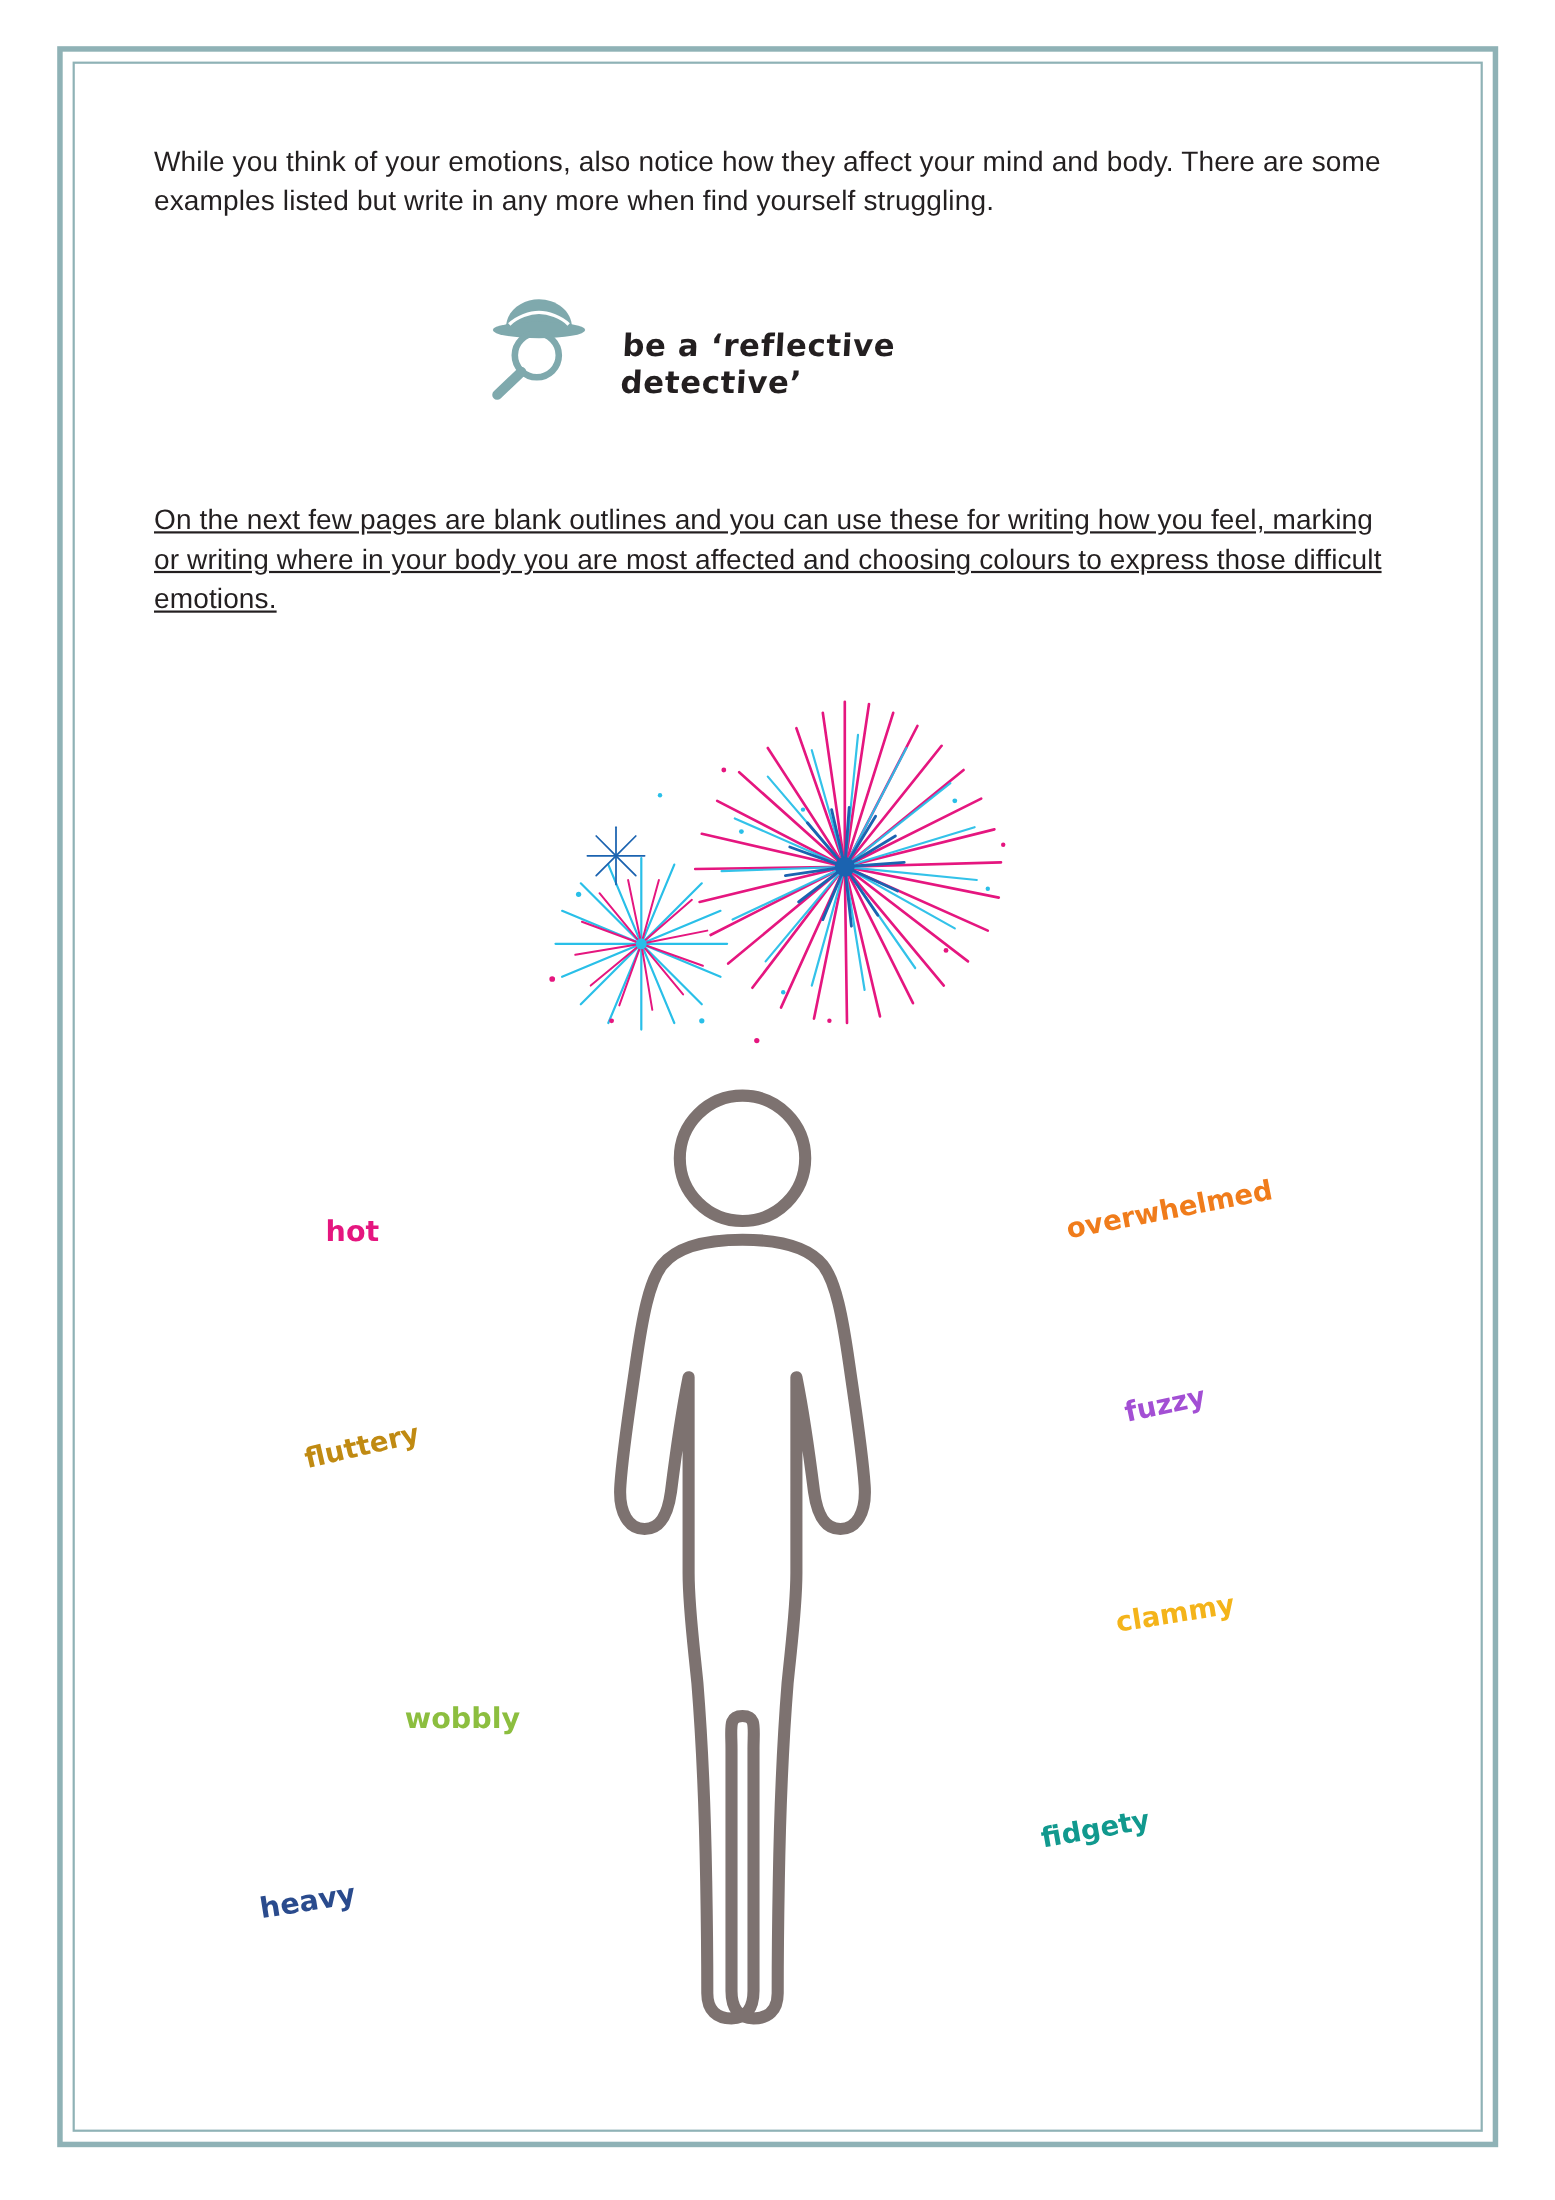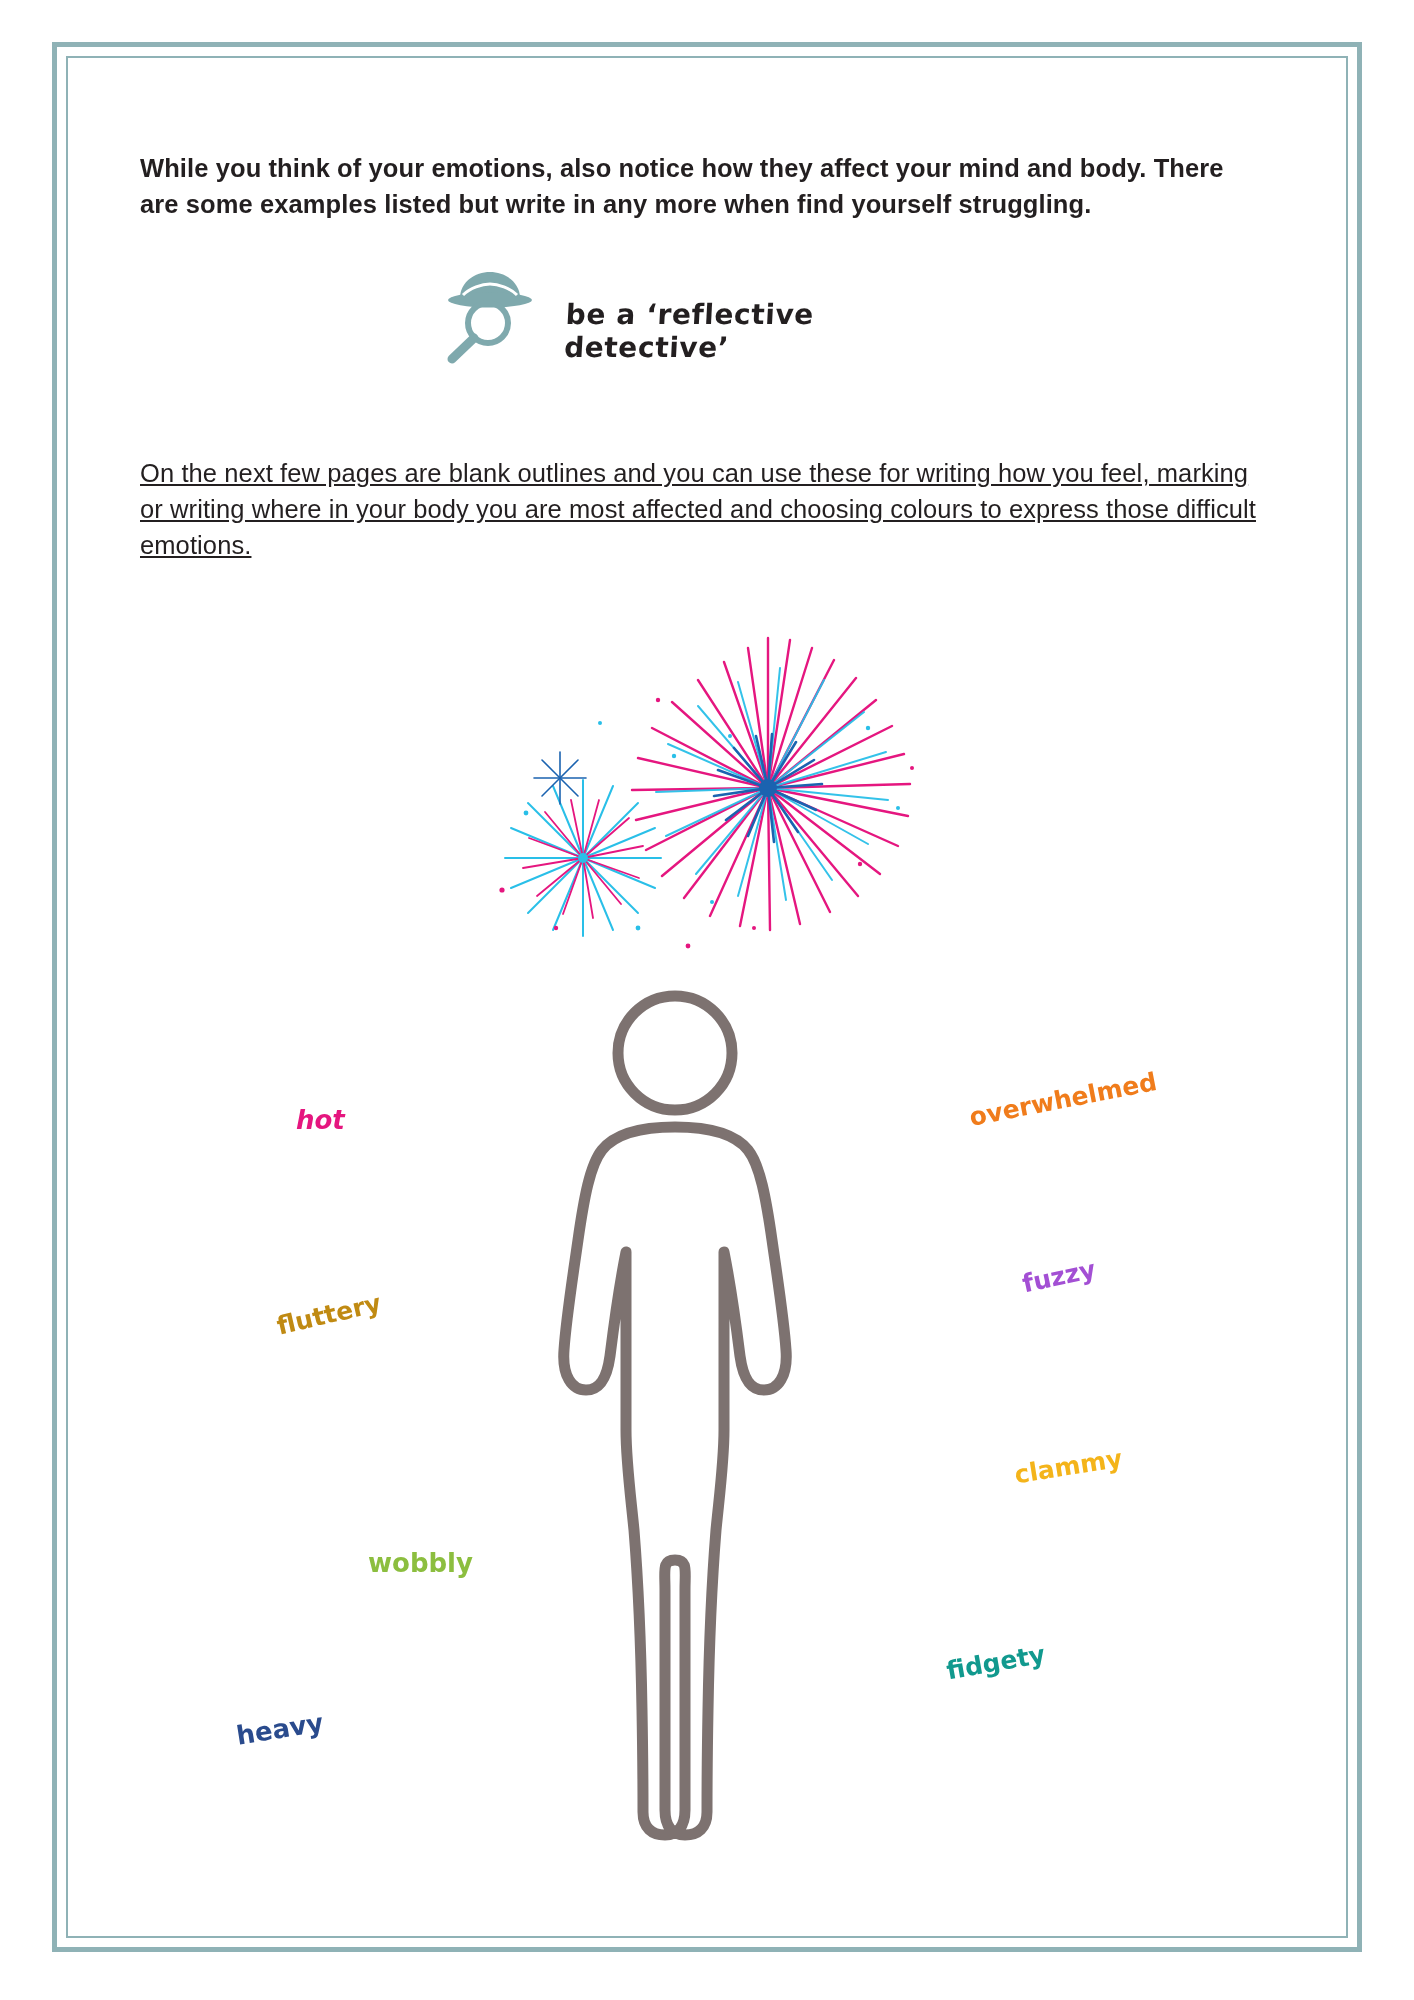--- a/index.html
+++ b/index.html
@@ -37,21 +37,21 @@
   }
 
   
   .para {
     position: absolute;
     font-size: 25.5px;
     line-height: 1.42;
     color: #231f20;
     letter-spacing: 0.1px;
   }
-  #para-1 { left: 140px; top: 150px; width: 1120px; font-weight: bold; }
+  #para-1 { left: 140px; top: 129px; width: 1120px; }
   #para-2 { left: 140px; top: 455px; width: 1130px; text-decoration: underline; }
 
   
   .detective-row {
     position: absolute;
     left: 430px;
     top: 262px;
     width: 520px;
     height: 105px;
   }
@@ -93,21 +93,21 @@
   }
 
   
   .word {
     position: absolute;
     font-family: "DejaVu Sans", sans-serif;
     font-size: 25px;
     font-weight: 700;
     white-space: nowrap;
   }
-  #word-hot        { left: 296px;  top: 1105px; font-size: 26px; transform: rotate(0deg); font-style: italic; }
+  #word-hot        { left: 296px;  top: 1105px; font-size: 26px; transform: rotate(0deg); }
   #word-overwhelmed{ left: 968px;  top: 1085px; font-size: 25px; transform: rotate(-11deg); }
   #word-fluttery   { left: 276px;  top: 1300px; font-size: 25px; transform: rotate(-13deg); }
   #word-fuzzy      { left: 1022px; top: 1262px; font-size: 25px; transform: rotate(-12deg); }
   #word-clammy     { left: 1014px; top: 1452px; font-size: 25px; transform: rotate(-9deg); }
   #word-wobbly     { left: 352px;  top: 1548px; font-size: 26px; transform: rotate(0deg); margin-left: 16px; }
   #word-fidgety    { left: 946px;  top: 1648px; font-size: 25px; transform: rotate(-10deg); }
   #word-heavy      { left: 236px;  top: 1714px; font-size: 26px; transform: rotate(-9deg); }
 </style>
 </head>
 <body>

